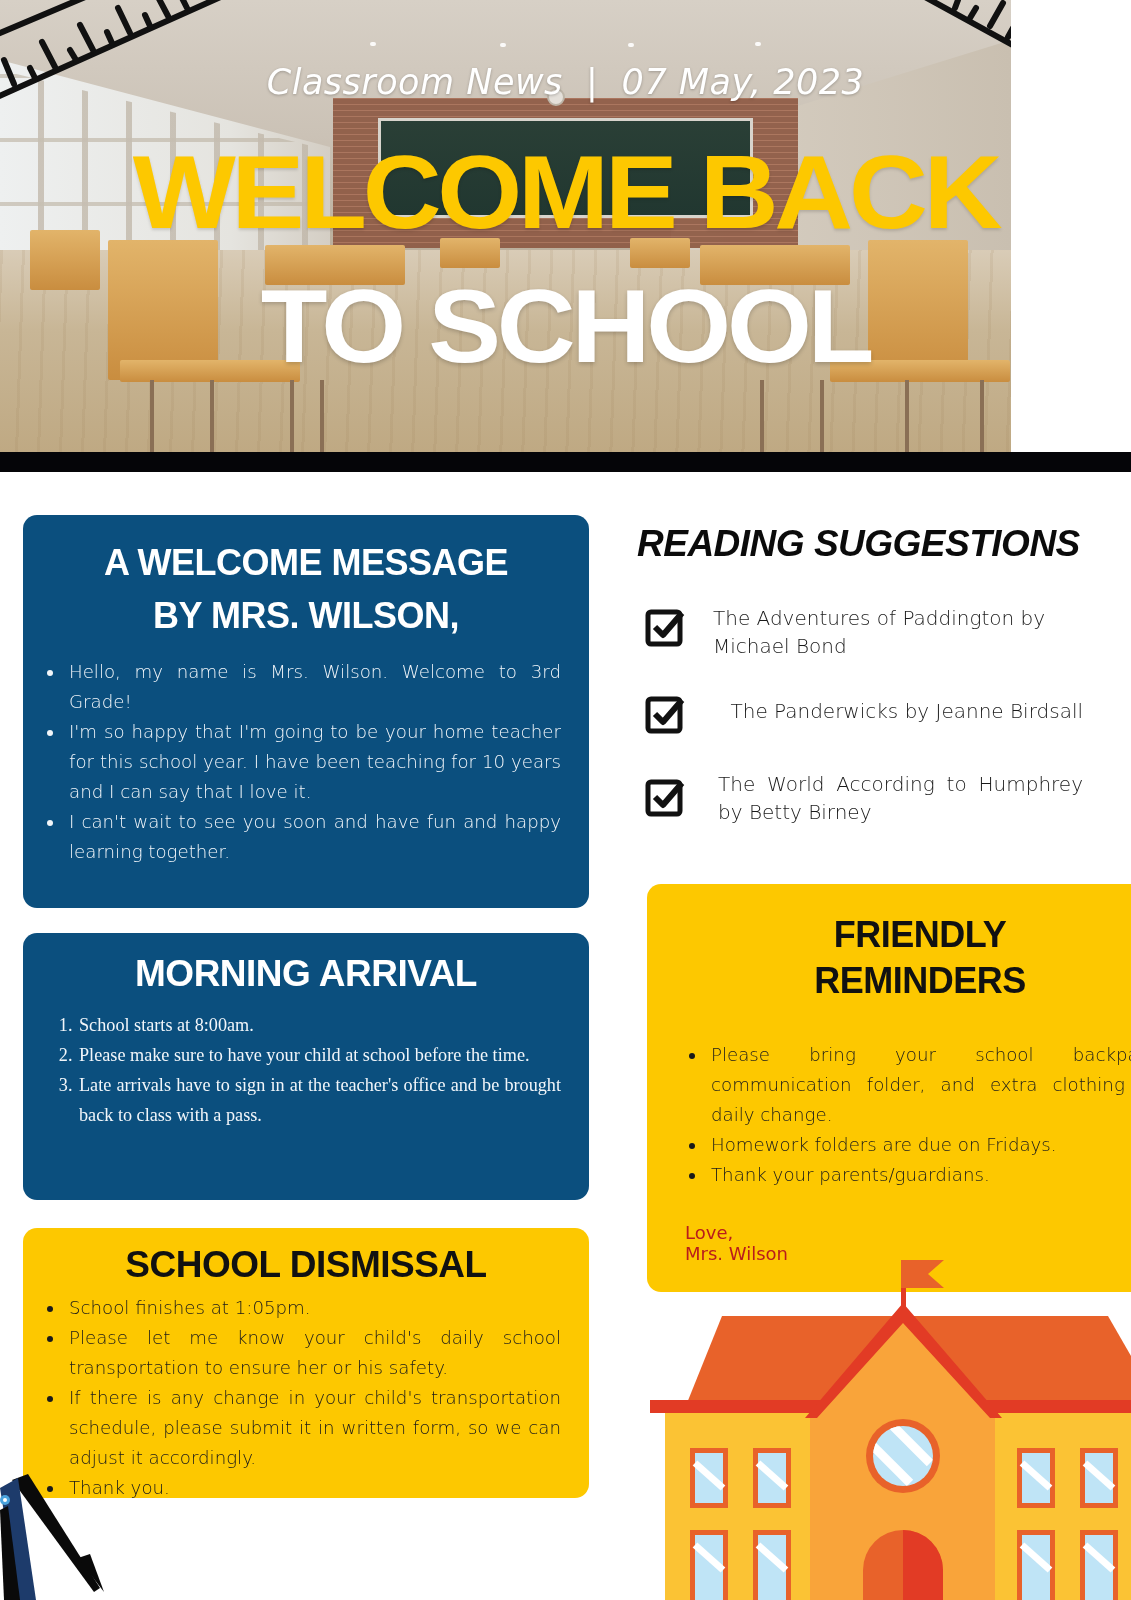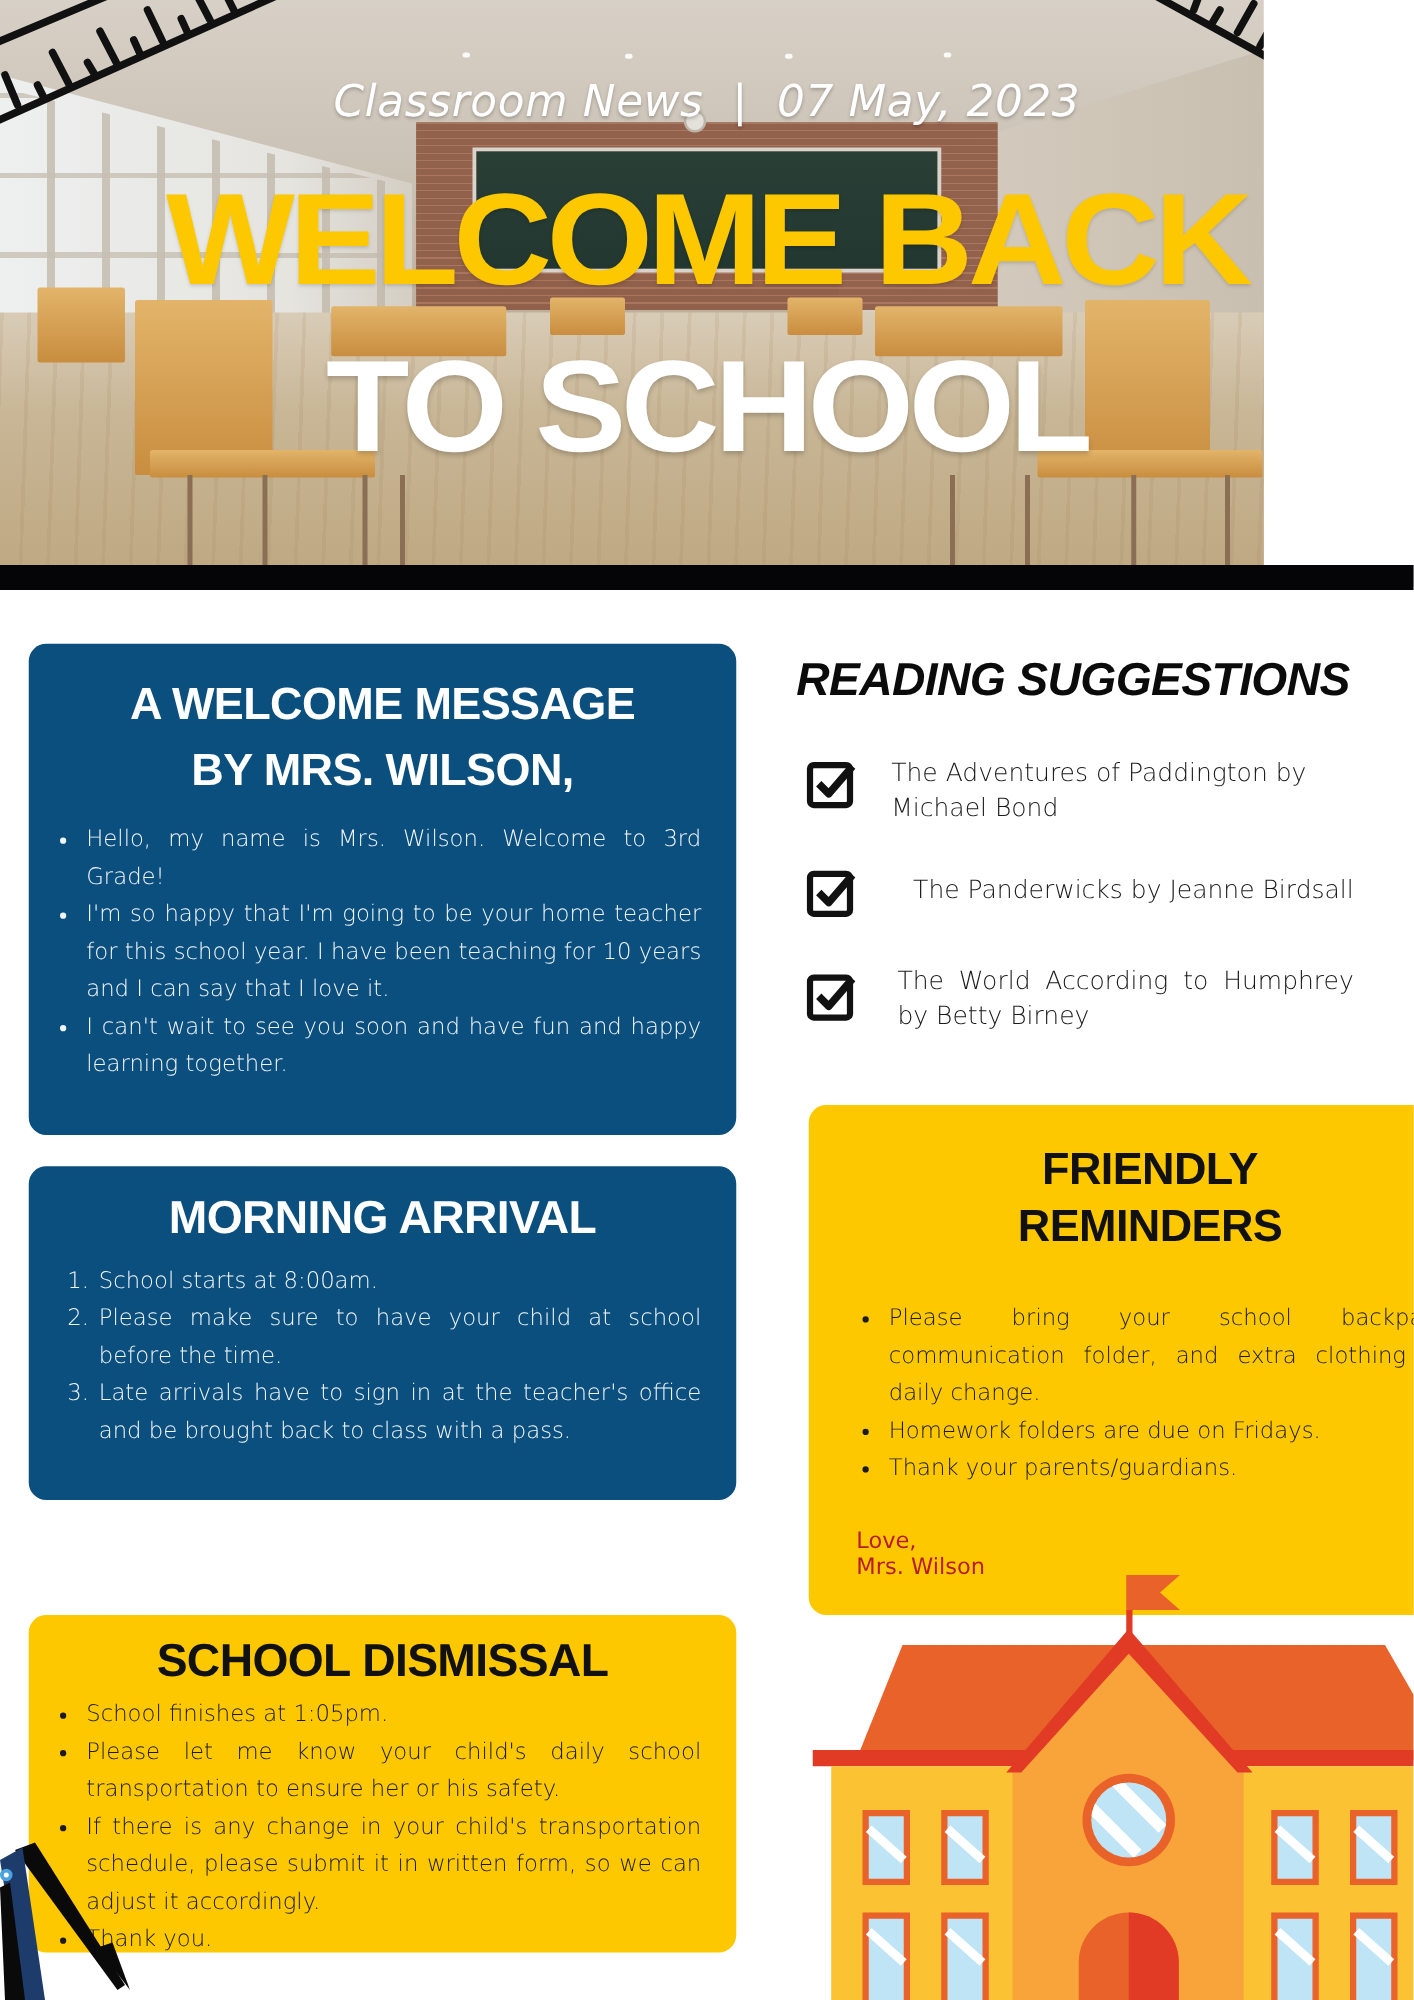--- a/index.html
+++ b/index.html
@@ -102,24 +102,24 @@
   ul.card-list { list-style: disc; }
   ol.card-list { list-style: decimal; }
   .card.blue .card-list { color: #f2f6fa; }
 
   #welcome { left: 23px; top: 515px; width: 566px; height: 393px; }
   #welcome .card-title { padding-top: 21px; }
   #welcome .card-list { margin-top: 15px; }
 
   #arrival { left: 23px; top: 933px; width: 566px; height: 267px; }
   #arrival .card-title { padding-top: 14px; font-size: 37px; }
-  #arrival .card-list { margin-top: 10px; }
+  #arrival .card-list { margin-top: 10px; font-family: Liberation Serif, serif; }
   #arrival ol.card-list li { margin-left: 26px; padding-left: 2px; }
 
-  #dismissal { left: 23px; top: 1292px; width: 566px; height: 270px; }
+  #dismissal { left: 23px; top: 1228px; width: 566px; height: 270px; }
   #dismissal .card-title { padding-top: 10px; font-size: 37px; }
   #dismissal .card-list { margin-top: 2px; color: #1a1a1a; }
 
   
   .reading-title {
     position: absolute; left: 637px; top: 523px; width: 470px;
     font-family: "Liberation Sans", sans-serif; font-weight: 900; font-style: italic;
     font-size: 37px; color: #0b0b0b; letter-spacing: -0.5px; white-space: nowrap;
   }
   .book {

